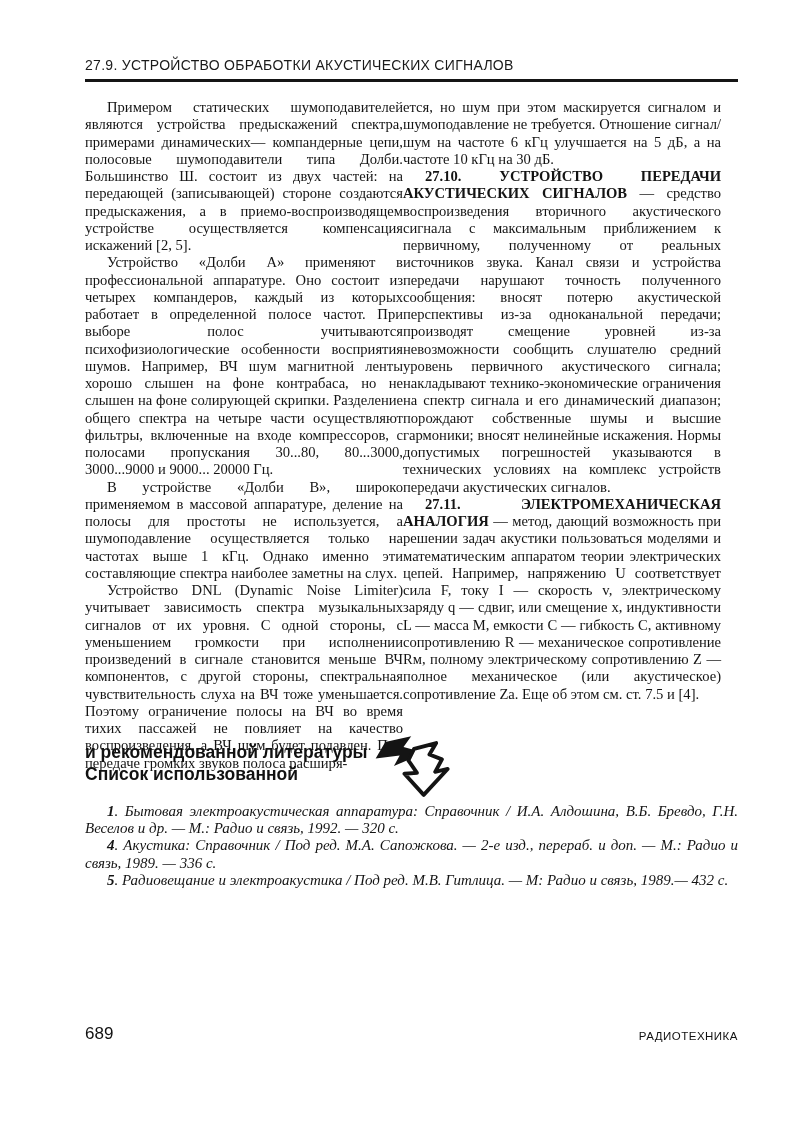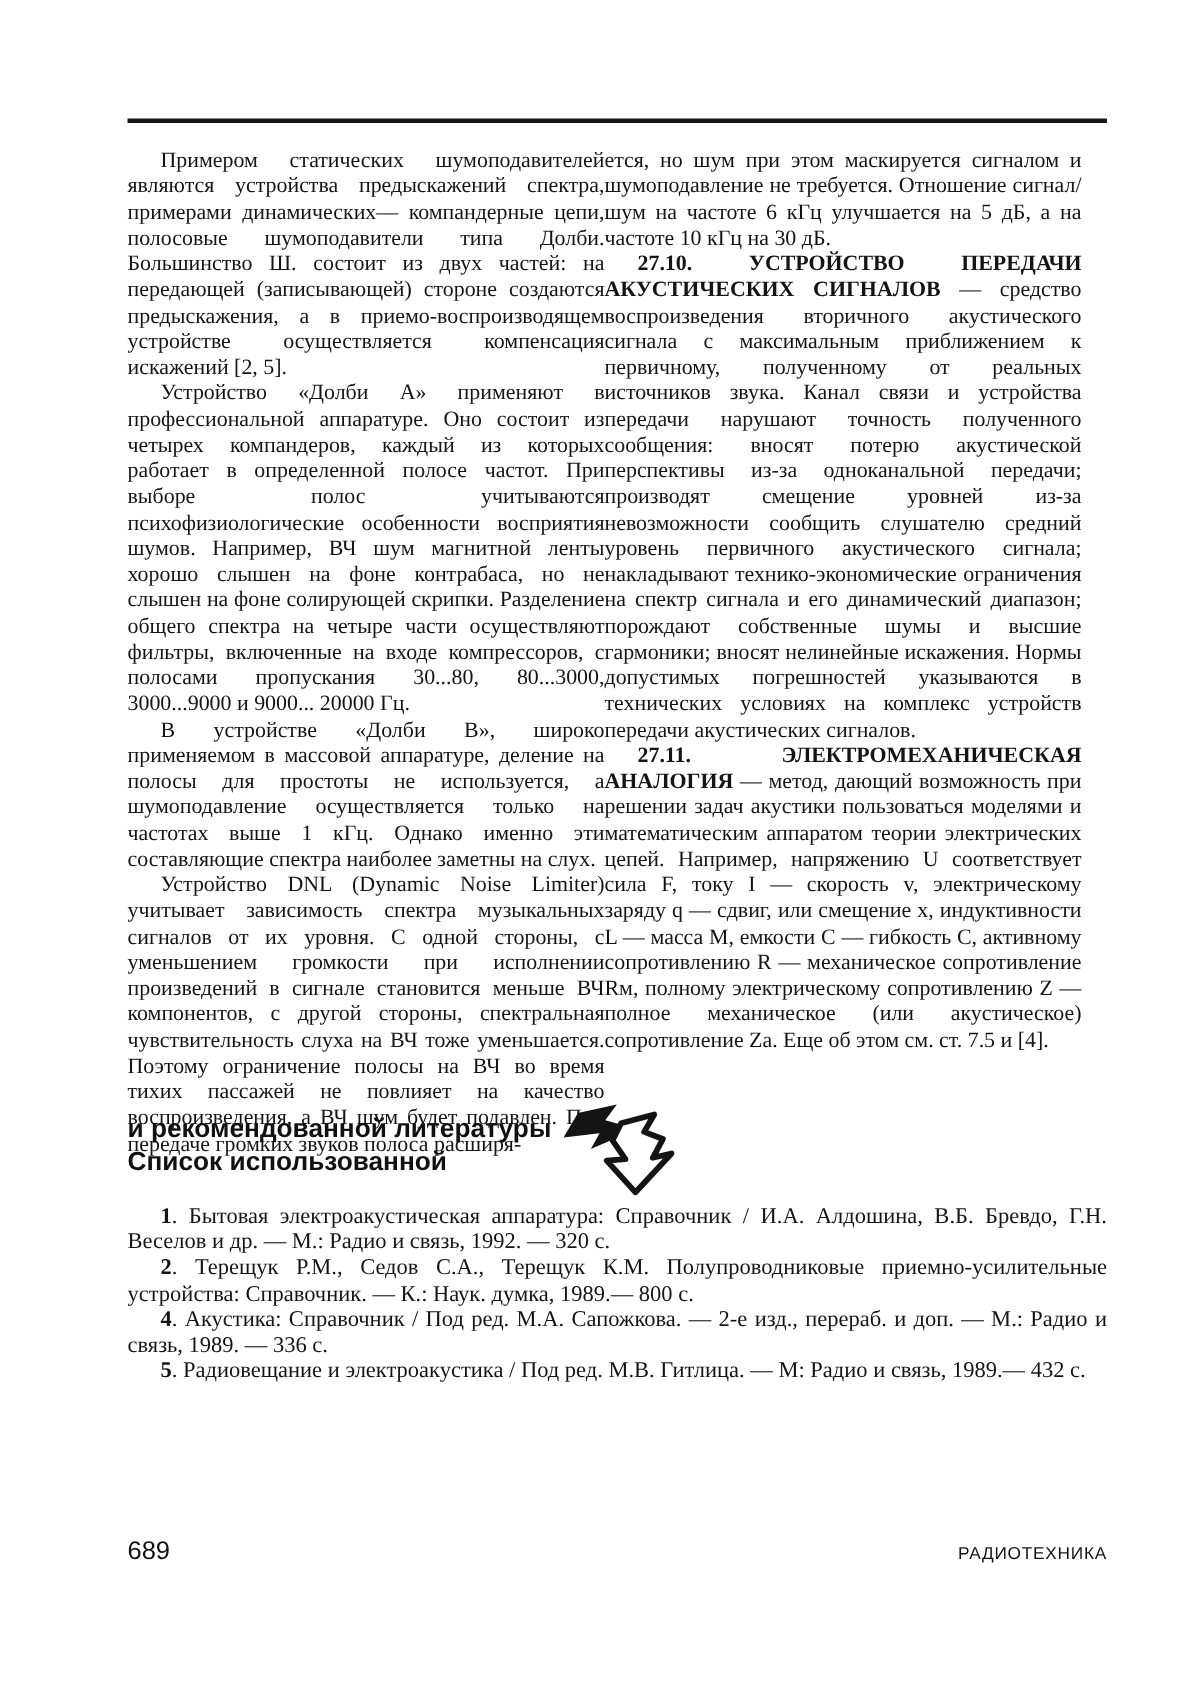--- a/index.html
+++ b/index.html
@@ -44,41 +44,42 @@
     position: absolute; left: 85px; top: 741px; width: 400px;
     font-family: "Liberation Sans", sans-serif;
     font-weight: bold; font-size: 17.5px; line-height: 22px;
     color: #111;
   }
   .arrow-icon {
     position: absolute; left: 368px; top: 733px; width: 96px; height: 70px;
   }
   .bib-list {
     position: absolute; left: 85px; top: 803px; width: 653px;
-    font-size: 15px; line-height: 17.2px; text-align: justify;
+    font-size: 15px; line-height: 17.2px; text-align: justify; font-style: italic;
   }
   .bib-list p { margin: 0; text-indent: 22px; }
   .bib-num { font-weight: bold; }
 
   
   .page-number {
     position: absolute; left: 85px; top: 1024px;
     font-family: "Liberation Sans", sans-serif; font-size: 17px; color: #111;
   }
   .journal-name {
     position: absolute; right: 56px; top: 1030px;
     font-family: "Liberation Sans", sans-serif; 
     font-size: 11.5px; letter-spacing: 0.5px; color: #111;
   }
 </style>
 </head>
 <body>
 
 <div class="page">
 
+  <div class="running-header">27.9. УСТРОЙСТВО ОБРАБОТКИ АКУСТИЧЕСКИХ СИГНАЛОВ</div>
   <div class="header-rule"></div>
 
   <div class="text-columns">
     <div class="col">
       <p>Примером статических шумоподавителей являются устройства предыскажений спектра, примерами динамических— компандерные цепи, полосовые шумоподавители типа Долби. Большинство Ш. состоит из двух частей: на передающей (записывающей) стороне создаются предыскажения, а в приемо-воспроизводящем устройстве осуществляется компенсация искажений [2, 5].</p>
       <p>Устройство «Долби А» применяют в профессиональной аппаратуре. Оно состоит из четырех компандеров, каждый из которых работает в определенной полосе частот. При выборе полос учитываются психофизиологические особенности восприятия шумов. Например, ВЧ шум магнитной ленты хорошо слышен на фоне контрабаса, но не слышен на фоне солирующей скрипки. Разделение общего спектра на четыре части осуществляют фильтры, включенные на входе компрессоров, с полосами пропускания 30...80, 80...3000, 3000...9000 и 9000... 20000 Гц.</p>
       <p>В устройстве «Долби В», широко применяемом в массовой аппаратуре, деление на полосы для простоты не используется, а шумоподавление осуществляется только на частотах выше 1 кГц. Однако именно эти составляющие спектра наиболее заметны на слух.</p>
       <p>Устройство DNL (Dynamic Noise Limiter) учитывает зависимость спектра музыкальных сигналов от их уровня. С одной стороны, с уменьшением громкости при исполнении произведений в сигнале становится меньше ВЧ компонентов, с другой стороны, спектральная чувствительность слуха на ВЧ тоже уменьшается. Поэтому ограничение полосы на ВЧ во время тихих пассажей не повлияет на качество воспроизведения, а ВЧ шум будет подавлен. При передаче громких звуков полоса расширя-</p>
     </div>
     <div class="col">
@@ -93,21 +94,20 @@
     <div>Список использованной</div>
   </div>
 
   <svg class="arrow-icon" viewBox="0 0 100 72" xmlns="http://www.w3.org/2000/svg">
     <path d="M8 26 L18 9 L45 3 L37 14 L59 20 L27 34 L33 23 Z" fill="#141414"></path>
     <path d="M48 16 L71 10 L64 22 L77 27 L70 40 L83 37 L58 64 L38 42 L51 41 L42 28 Z" fill="#ffffff" stroke="#141414" stroke-width="4" stroke-linejoin="round"></path>
   </svg>
 
   <div class="bib-list">
     <p><b class="bib-num">1</b><span>. Бытовая электроакустическая аппаратура: Справочник / И.А. Алдошина, В.Б. Бревдо, Г.Н. Веселов и др. — М.: Радио и связь, 1992. — 320 с.</span></p>
-    <p><b class="bib-num">2</b><span>. Терещук Р.М., Седов С.А., Терещук К.М. Полупроводниковые приемно-усилительные устройства: Справочник. — К.: Наук. думка, 1989.— 800 с.</span></p>
     <p><b class="bib-num">4</b><span>. Акустика: Справочник / Под ред. М.А. Сапожкова. — 2-е изд., перераб. и доп. — М.: Радио и связь, 1989. — 336 с.</span></p>
     <p><b class="bib-num">5</b><span>. Радиовещание и электроакустика / Под ред. М.В. Гитлица. — М: Радио и связь, 1989.— 432 с.</span></p>
   </div>
 
   <div class="page-number">689</div>
   <div class="journal-name">РАДИОТЕХНИКА</div>
 
 </div>
 
 </body></html>

